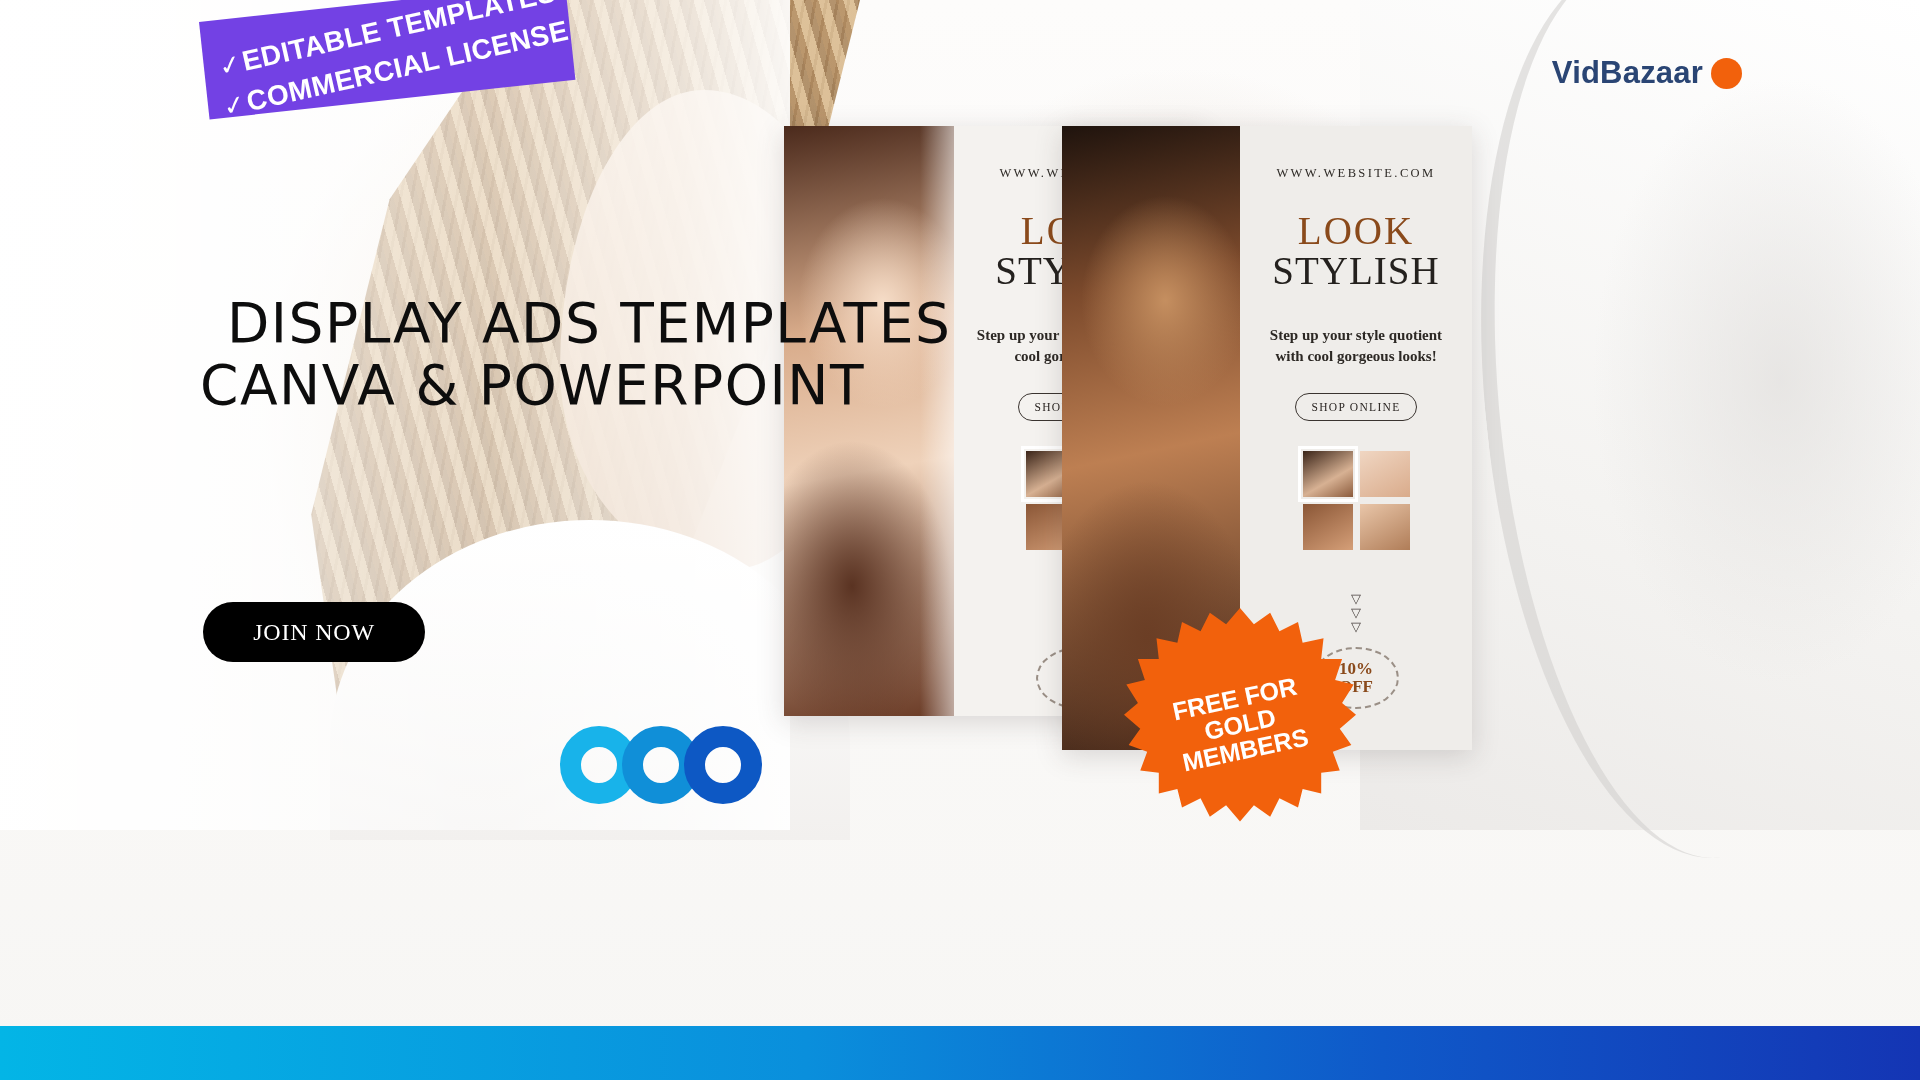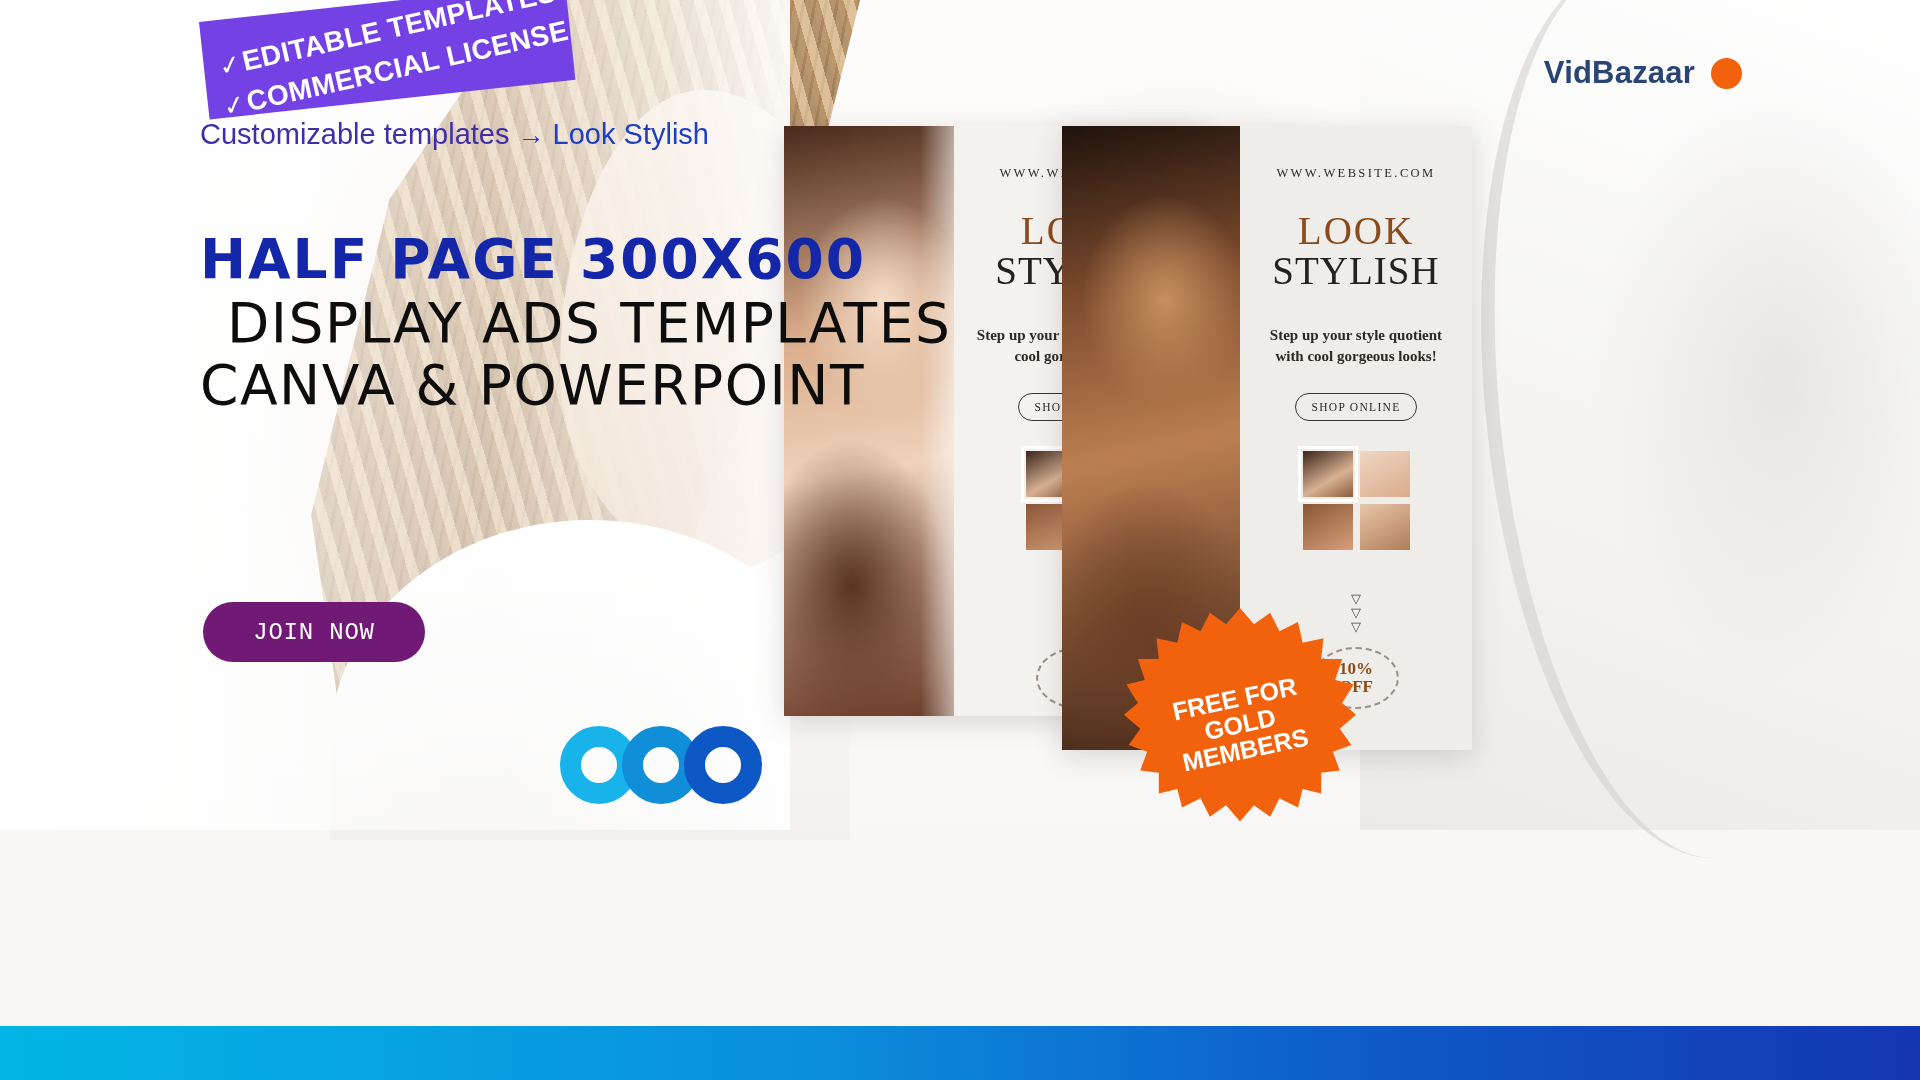--- a/index.html
+++ b/index.html
@@ -122,24 +122,24 @@
   #headline-3 { top: 358px; color: #0d0d0d; }
 
   #subtext {
     position: absolute; left: 0; top: 485px;
     font-size: 28px; color: #131313; letter-spacing: .2px; white-space: nowrap;
   }
 
   #join-now-button {
     position: absolute; left: 3px; top: 602px;
     width: 222px; height: 60px;
-    background: #701a75;
+    background: #000000;
     color: #ffffff;
     border: none; border-radius: 34px;
-    font-family: Liberation Mono, monospace;
+    font-family: Liberation Serif, serif;
     font-size: 24px; letter-spacing: .8px;
     cursor: pointer;
     text-align: center;
   }
 
   #footer-link {
     position: absolute; left: 4px; top: 734px;
     font-size: 29px; color: #0e0e0e; white-space: nowrap;
   }
   #footer-link .fl-arrow { margin-right: 12px; }
@@ -155,21 +155,21 @@
     margin-left: -16px;
   }
   .ring:first-child { margin-left: 0; }
   .ring.r1 { border-color: #18b3ea; }
   .ring.r2 { border-color: #108fd8; }
   .ring.r3 { border-color: #0d58c4; }
 
   
   #brand-lockup {
     position: absolute; right: 178px; top: 55px;
-    display: flex; align-items: center; gap: 16px; z-index: 7;
+    display: flex; align-items: center; gap: 8px; z-index: 7;
   }
   #brand-name { font-size: 31px; font-weight: 700; color: #2a4574; letter-spacing: .2px; }
   #brand-dot { width: 31px; height: 31px; border-radius: 50%; background: #f2610c; }
 
   
   .ad-mockup {
     position: absolute;
     background: #ffffff;
     overflow: hidden;
     box-shadow: 0 6px 26px rgba(60,50,45,.17);
@@ -330,27 +330,21 @@
   <div class="badge-line l1">
     <span class="chk">✓</span><span>EDITABLE TEMPLATES</span>
   </div>
   <div class="badge-line l2">
     <span class="chk">✓</span><span>COMMERCIAL LICENSE</span>
   </div>
 </div>
 
 <div id="left-col">
 
-  <div id="tagline">
-    <span class="tag-lead">Customizable templates</span>
-    <span class="tag-arrow">→</span>
-    <span class="tag-link">Look Stylish</span>
-  </div>
-
-  <div class="headline" id="headline-1">HALF PAGE 300X600</div>
+
   <div class="headline" id="headline-2">DISPLAY ADS TEMPLATES</div>
   <div class="headline" id="headline-3">CANVA &amp; POWERPOINT</div>
 
 
   <button id="join-now-button">JOIN NOW</button>
 
 
   <div id="rings-logo">
     <span class="ring r1"></span>
     <span class="ring r2"></span>

